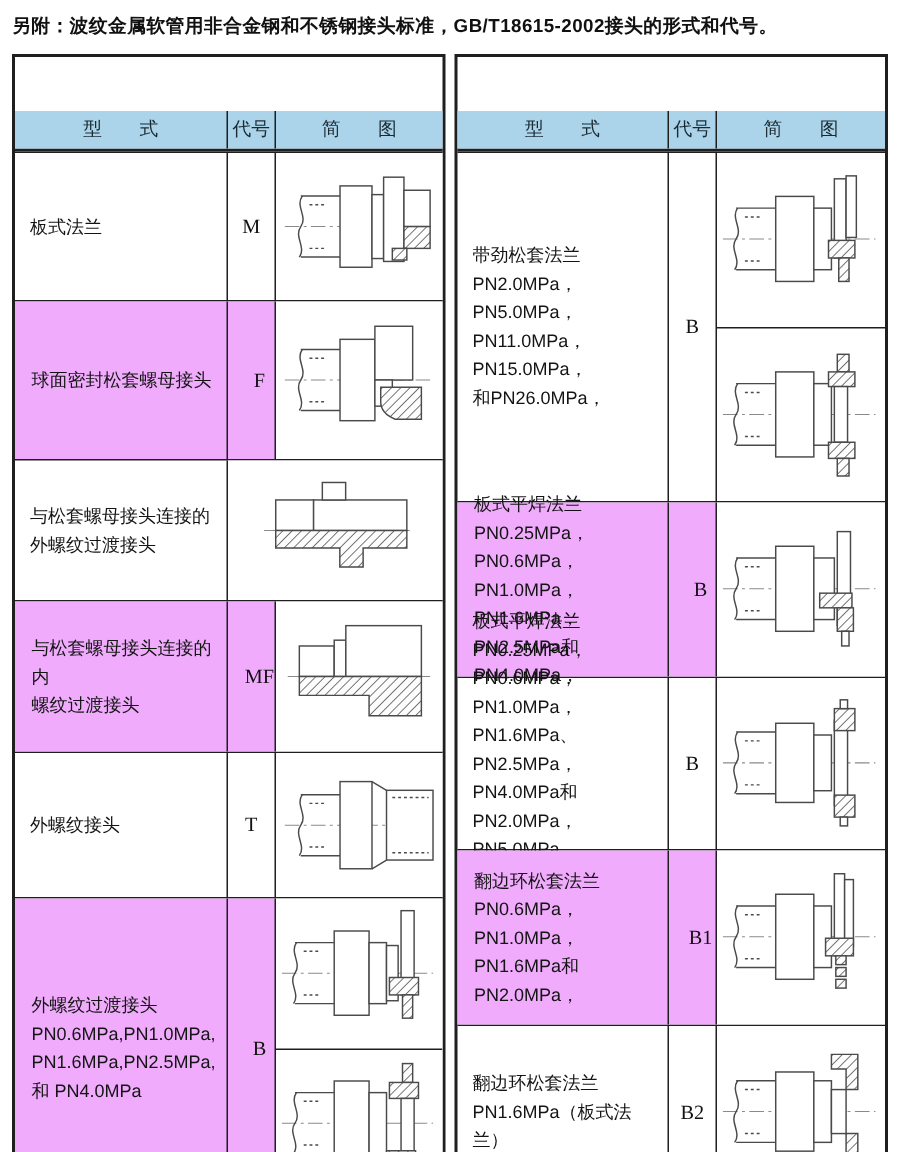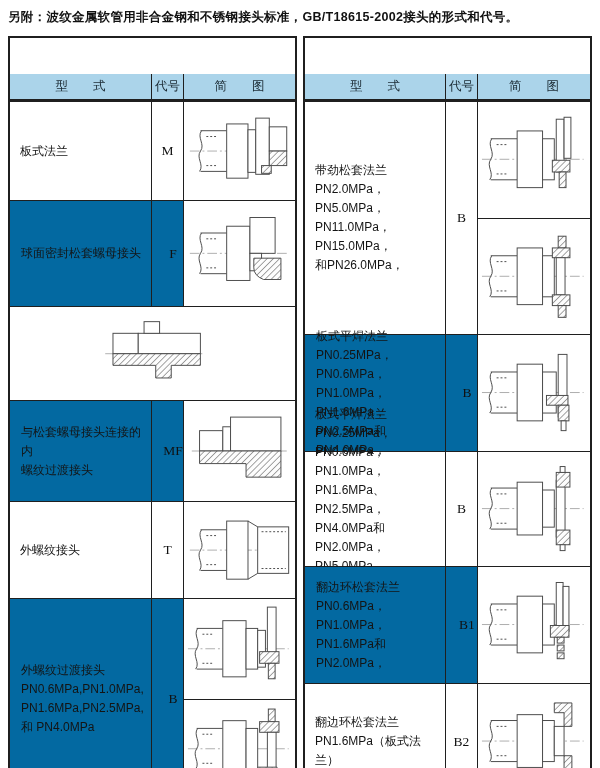--- a/index.html
+++ b/index.html
@@ -30,21 +30,21 @@
   .c-code { width: 32px; display: flex; align-items: center; justify-content: center;
             font-family: "Liberation Serif", "DejaVu Serif", serif; font-size: 13.5px; color: #111; }
   .c-diag { flex: 1; display: flex; align-items: center; justify-content: center; background: #fff; overflow: hidden; }
 
   .thead { height: 27px; border-bottom: 2px solid #1f1f1f; margin-top: 36px; }
   .thead .c { background: #abd4ea; display: flex; align-items: center; justify-content: center;
               font-size: 12.5px; color: #1a2a33; padding: 0; }
 
   .type-text { white-space: pre-line; font-size: 12px; line-height: 19px; color: #141414; }
 
-  .hl { background: #0369a1; padding-left: 11px; }
+  .hl { background: #f0abfc; padding-left: 11px; }
 
   .c-diag.split { flex-direction: column; align-items: stretch; padding: 0; }
   .half { flex: 1; display: flex; align-items: center; justify-content: center; overflow: hidden; }
   .half + .half { border-top: 1px solid #1f1f1f; }
 
   .diag { width: 96%; height: 94%; display: block; }
   .diag .s { fill: #fff; stroke: #4a4a4a; stroke-width: 1; }
   .diag .h { fill: url(#ht); stroke: #4a4a4a; stroke-width: 1; }
   .diag .l { fill: none; stroke: #4a4a4a; stroke-width: 1; }
   .diag .cl { stroke: #8a8a8a; stroke-width: 0.7; stroke-dasharray: 10 3 2 3; }
@@ -112,20 +112,24 @@
             <use href="#hose"></use>
             <rect class="s" x="42" y="17" width="24" height="56"></rect>
             <rect class="s" x="66" y="8" width="26" height="37"></rect>
             <rect class="s" x="66" y="45" width="12" height="18"></rect>
             <path class="h" d="M70,50 h28 v22 h-18 q-10,-4 -10,-12 z"></path>
           </svg>
         </div>
       </div>
 
       <div class="trow" style="height:94px">
+        <div class="c c-type">
+          <span class="type-text">与松套螺母接头连接的
+外螺纹过渡接头</span>
+        </div>
         <div class="c c-diag">
           <svg class="diag" viewBox="0 0 110 90">
             <line class="cl" x1="6" y1="45" x2="106" y2="45"></line>
             <rect class="s" x="14" y="24" width="26" height="21"></rect>
             <rect class="s" x="40" y="24" width="64" height="21"></rect>
             <rect class="s" x="46" y="12" width="16" height="12"></rect>
             <path class="h" d="M14,45 H104 V57 H74 V70 H58 V57 H14 Z"></path>
           </svg>
         </div>
       </div>

